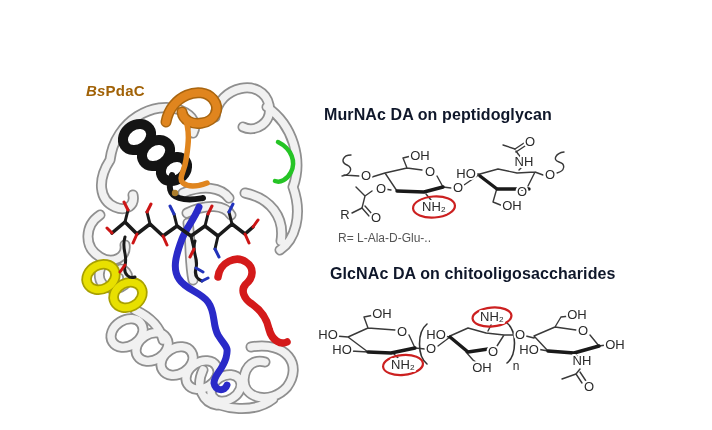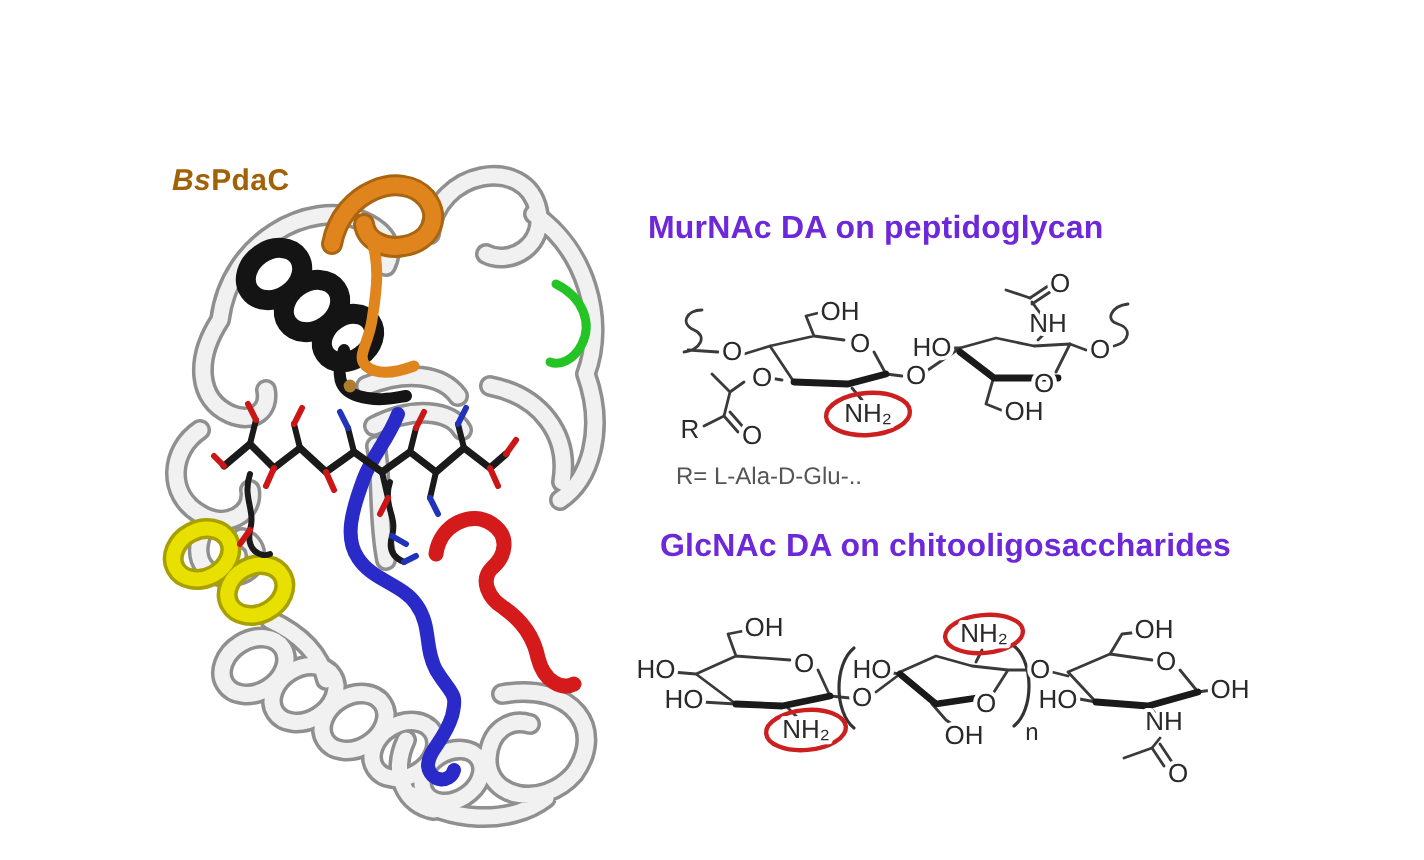--- a/index.html
+++ b/index.html
@@ -1,21 +1,21 @@
 <!DOCTYPE html>
 <html><head>
 <meta charset="utf-8">
 <style>
   html,body{margin:0;padding:0}
   body{width:712px;height:430px;background:#ffffff;position:relative;overflow:hidden;
        font-family:"Liberation Sans",sans-serif}
   .abs{position:absolute}
   #protein-label{left:86px;top:82px;font-size:15px;font-weight:bold;color:#a16207;letter-spacing:.2px}
   #protein-label .it{font-style:italic}
-  .section-title{font-size:16px;font-weight:bold;color:#6d28d9;letter-spacing:.1px;white-space:nowrap}
+  .section-title{font-size:16px;font-weight:bold;color:#0f172a;letter-spacing:.1px;white-space:nowrap}
   #title-murnac{left:324px;top:106px}
   #title-glcnac{left:330px;top:265px}
   svg{position:absolute;overflow:visible}
   #protein-svg{left:55px;top:65px}
   #chem1-svg{left:320px;top:130px}
   #chem2-svg{left:318px;top:290px}
   svg text{font-family:"Liberation Sans",sans-serif;font-size:13px;fill:#2a2a2a;
            text-anchor:middle;paint-order:stroke;stroke:#fff;stroke-width:4px;stroke-linejoin:round}
   svg text.note{font-size:12px;fill:#555;text-anchor:start}
   svg text.sub{font-size:12px}

